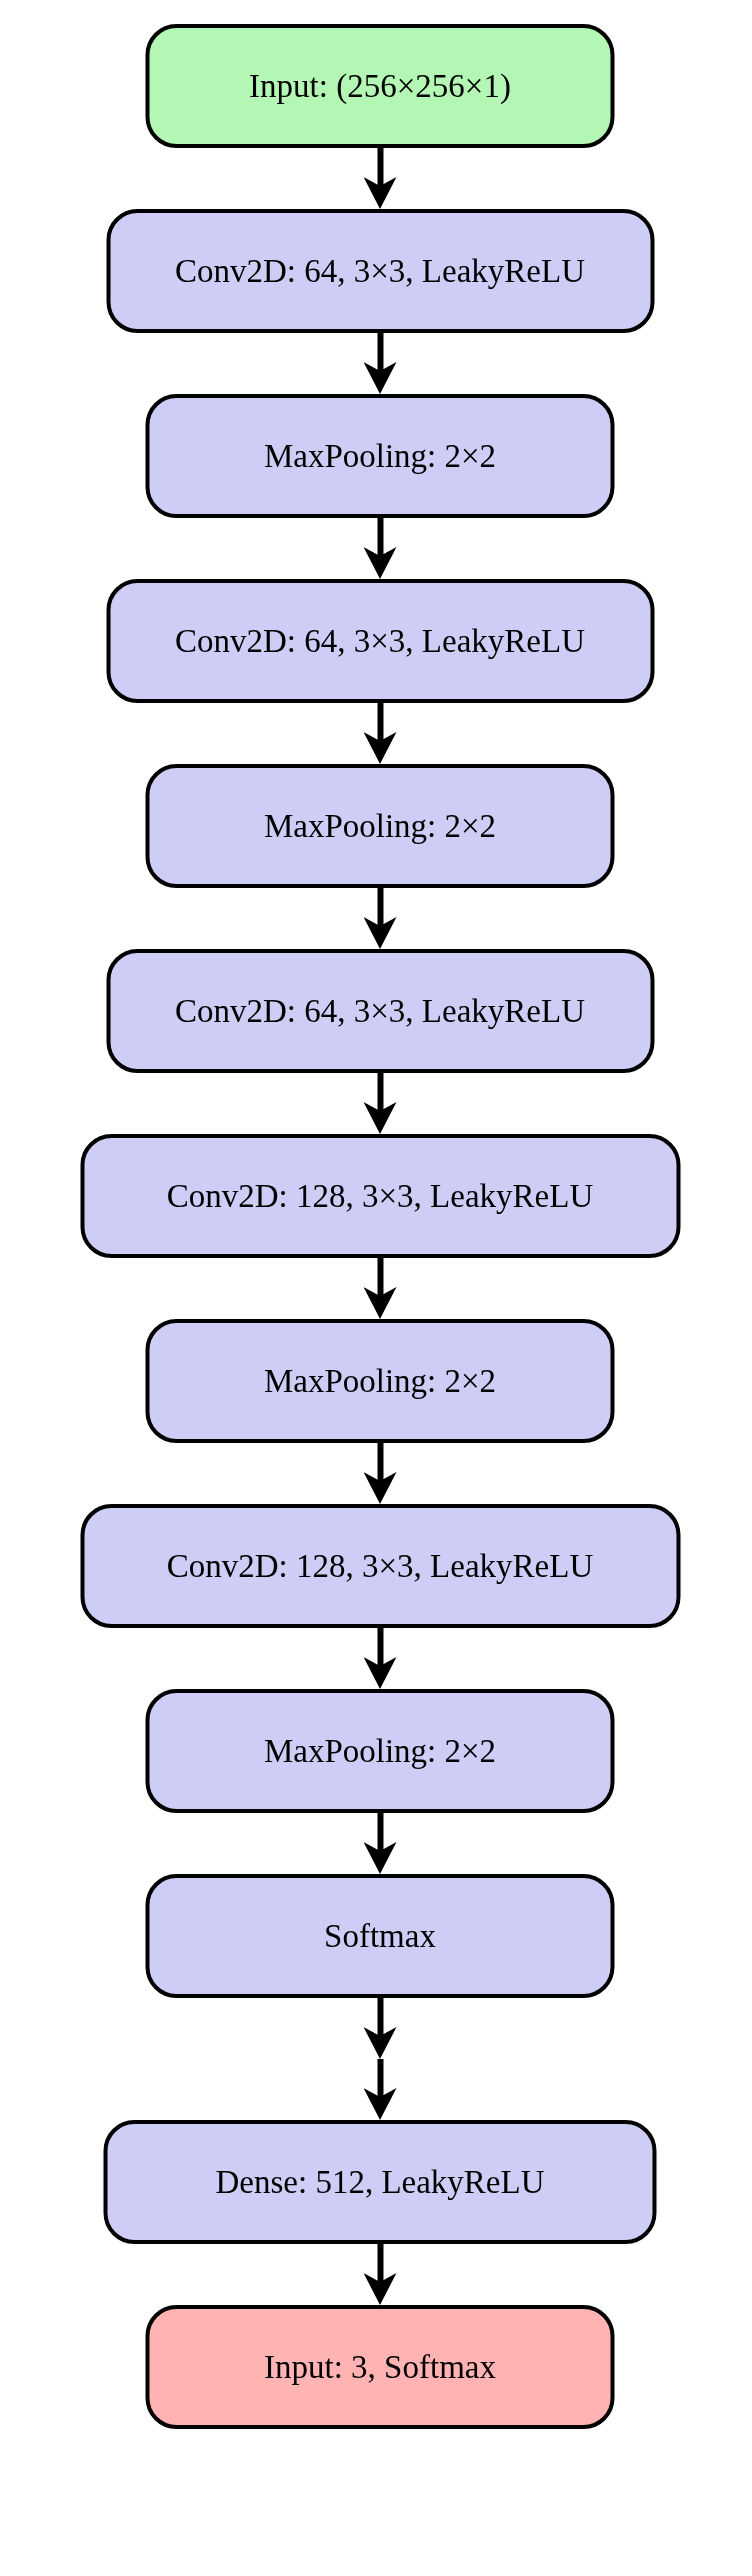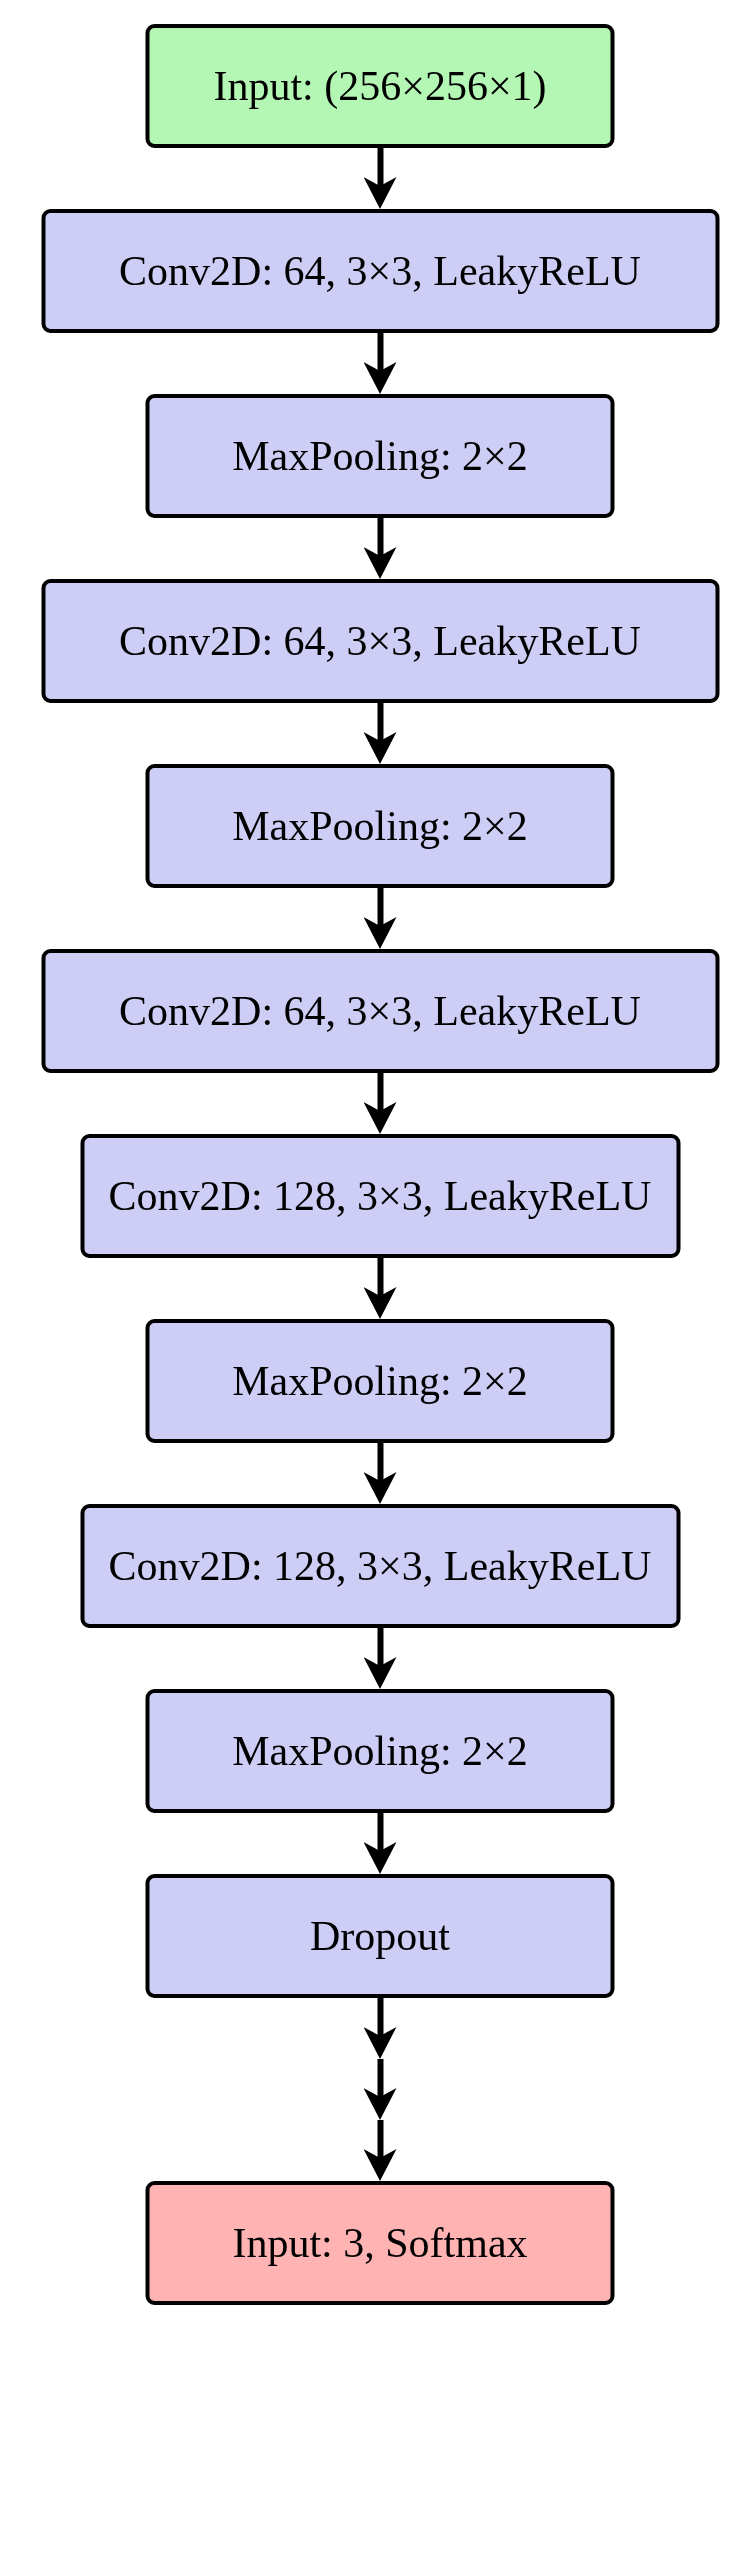--- a/index.html
+++ b/index.html
@@ -18,29 +18,29 @@
   }
   .canvas{
     position:relative;
     width:753px;height:2576px;
     display:flex;flex-direction:column;align-items:center;
     padding-top:24px;box-sizing:border-box;
   }
   .node{
     flex:0 0 124px;height:124px;
     border:4.3px solid var(--border);
-    border-radius:9px;
+    border-radius:31px;
     display:flex;align-items:center;justify-content:center;
-    font-size:42px;line-height:1;color:#000;
+    font-size:33px;line-height:1;color:#000;
     box-sizing:border-box;
     white-space:nowrap;
     transform:translateX(3.5px);
   }
   .w-narrow{width:469px}
-  .w-conv64{width:678px}
+  .w-conv64{width:548px}
   .w-conv128{width:600px}
   .w-dense{width:553px}
   .fill-input{background:var(--input-fill)}
   .fill-hidden{background:var(--hidden-fill)}
   .fill-output{background:var(--output-fill)}
   .arrow{
     position:relative;flex:0 0 61px;height:61px;width:38px;
     transform:translateX(3.5px);
   }
   .arrow .shaft{
@@ -121,33 +121,34 @@
       <div class="head"></div>
     </div>
 
   <div class="node w-narrow fill-hidden">MaxPooling: 2×2</div>
 
   <div class="arrow">
       <div class="shaft"></div>
       <div class="head"></div>
     </div>
 
-  <div class="node w-narrow fill-hidden">Dropout</div>
+  <div class="node w-narrow fill-hidden">Softmax</div>
 
   <div class="arrow">
       <div class="shaft"></div>
       <div class="head"></div>
     </div>
 
 
   <div class="arrow">
       <div class="shaft"></div>
       <div class="head"></div>
     </div>
 
+  <div class="node w-dense fill-hidden">Dense: 512, LeakyReLU</div>
 
   <div class="arrow">
       <div class="shaft"></div>
       <div class="head"></div>
     </div>
 
   <div class="node w-narrow fill-output">Input: 3, Softmax</div>
 
 </div>
 

